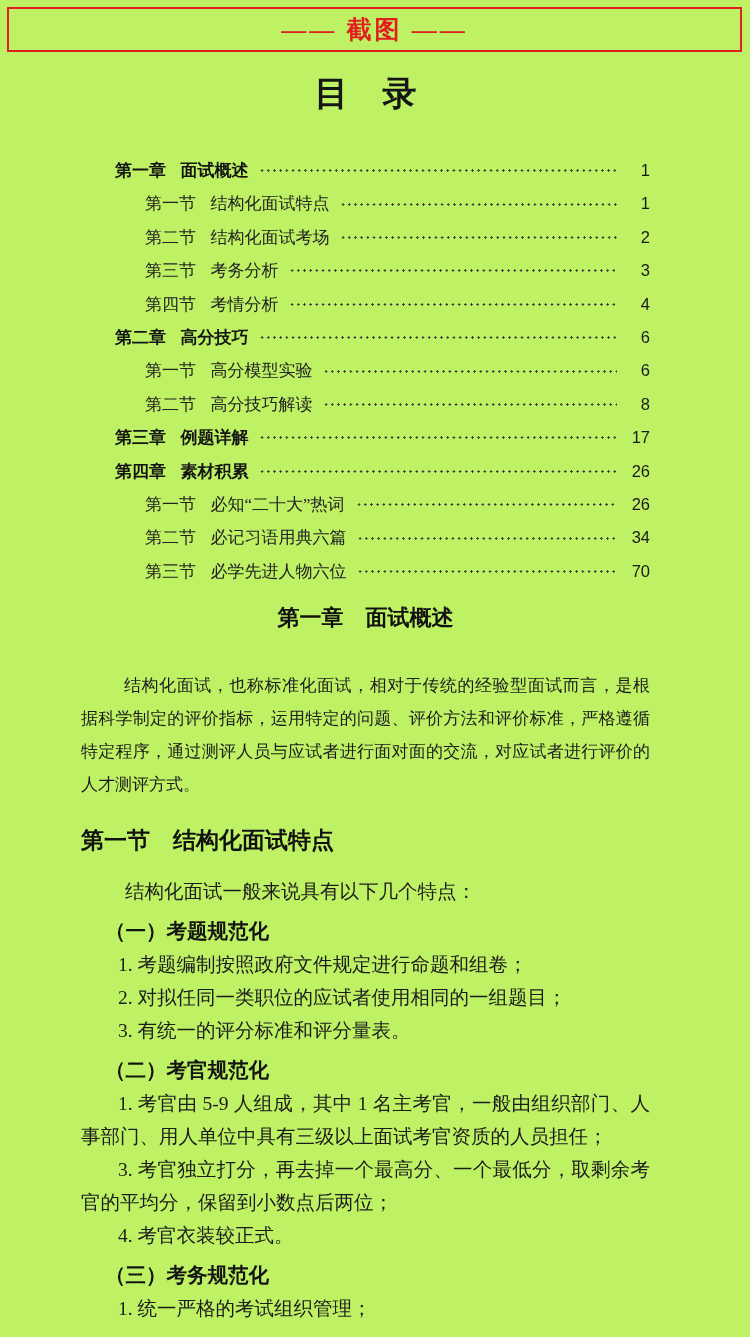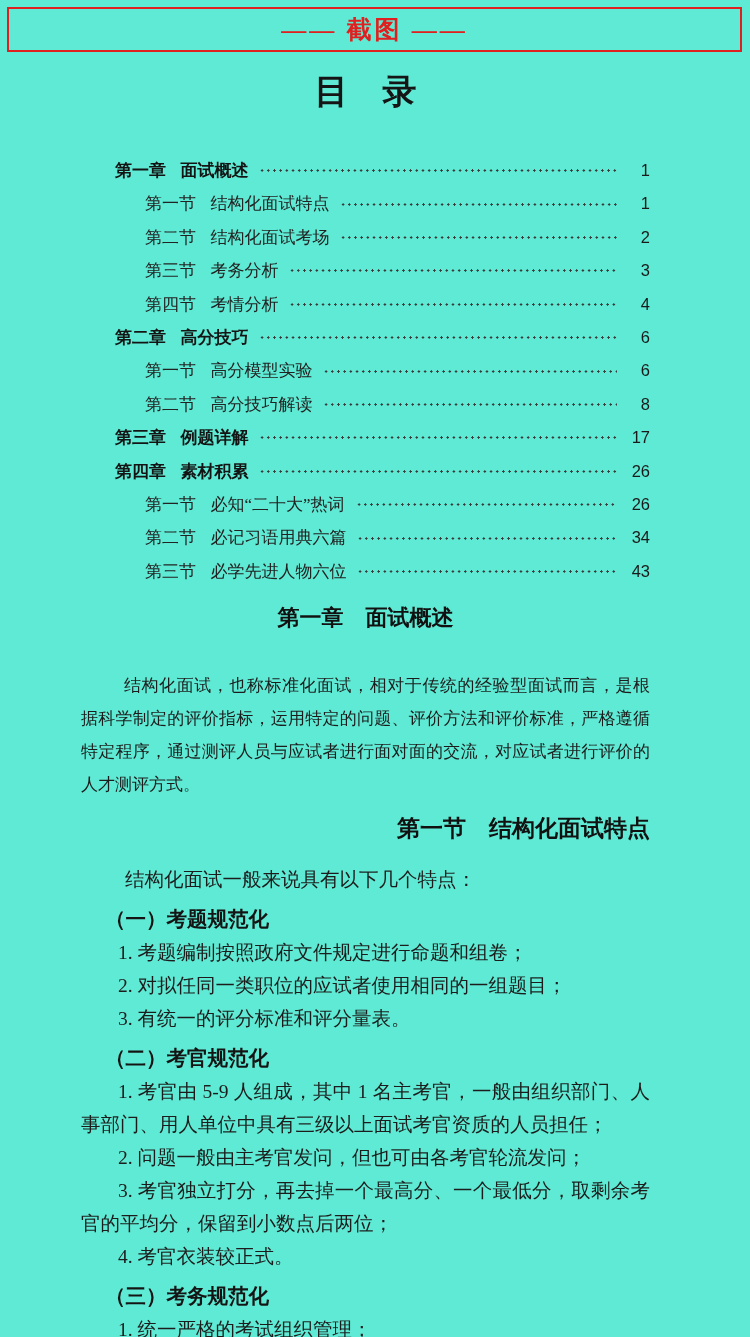--- a/index.html
+++ b/index.html
@@ -2,21 +2,21 @@
 <html style="--accent: #e02020; --ink: #1e1e1e;"><head>
 <meta charset="utf-8">
 <style>
   :root { --accent: #e02020; --ink: #1e1e1e; }
   * { box-sizing: border-box; }
   html, body { margin: 0; padding: 0; background: #ffffff; }
   .page {
     position: relative;
     width: 750px;
     height: 1337px;
-    background: #5eead4;
+    background: #bef264;
     color: var(--ink);
     overflow: hidden;
     font-family: "Liberation Serif", serif;
   }
 
   
   .banner {
     position: absolute;
     left: 7px; top: 7px; right: 8px;
     height: 45px;
@@ -33,21 +33,21 @@
 
   
   .content {
     position: absolute;
     top: 60px; left: 81px; right: 100px;
   }
 
   .doc-title {
     margin: 14px 0 8px 0;
     text-align: center;
-    font-family: Liberation Mono, monospace;
+    font-family: Liberation Serif, serif;
     font-weight: 700;
     font-size: 34px;
     line-height: 40px;
     color: #151515;
   }
 
   
   .toc { margin-top: 40px; }
   .toc-row {
     display: flex;
@@ -101,22 +101,22 @@
   }
   .intro {
     margin: 31px 0 0 0;
     font-size: 17px;
     line-height: 33px;
     text-align: justify;
     text-indent: 43px;
     color: #1c1c1c;
   }
   .section-heading {
-    margin: 10px 0 0 0;
-    text-align: right;
+    margin: 22px 0 0 0;
+    text-align: left;
     font-family: "Liberation Sans", sans-serif;
     font-weight: 700;
     font-size: 23px;
     line-height: 35px;
     color: #111;
   }
   .lead {
     margin: 17px 0 0 0;
     font-size: 19.5px;
     line-height: 33px;
@@ -223,40 +223,39 @@
         <div class="toc-row sub">
           <span class="toc-label">第二节</span>
           <span class="toc-text">必记习语用典六篇</span>
           <span class="leader"></span>
           <span class="toc-page">34</span>
         </div>
         <div class="toc-row sub">
           <span class="toc-label">第三节</span>
           <span class="toc-text">必学先进人物六位</span>
           <span class="leader"></span>
-          <span class="toc-page">43</span>
+          <span class="toc-page">70</span>
         </div>
       </div>
 
     <h2 class="chapter-heading">第一章　面试概述</h2>
 
     <p class="intro">结构化面试，也称标准化面试，相对于传统的经验型面试而言，是根据科学制定的评价指标，运用特定的问题、评价方法和评价标准，严格遵循特定程序，通过测评人员与应试者进行面对面的交流，对应试者进行评价的人才测评方式。</p>
 
     <h2 class="section-heading">第一节　结构化面试特点</h2>
 
     <p class="lead">结构化面试一般来说具有以下几个特点：</p>
 
     <div>
         <h3 class="group-heading">（一）考题规范化</h3>
         <p class="item">1. 考题编制按照政府文件规定进行命题和组卷；</p>
         <p class="item">2. 对拟任同一类职位的应试者使用相同的一组题目；</p>
         <p class="item">3. 有统一的评分标准和评分量表。</p>
         <h3 class="group-heading">（二）考官规范化</h3>
         <p class="item">1. 考官由 5-9 人组成，其中 1 名主考官，一般由组织部门、人事部门、用人单位中具有三级以上面试考官资质的人员担任；</p>
-        <p class="item">2. 问题一般由主考官发问，但也可由各考官轮流发问；</p>
         <p class="item">3. 考官独立打分，再去掉一个最高分、一个最低分，取剩余考官的平均分，保留到小数点后两位；</p>
         <p class="item">4. 考官衣装较正式。</p>
         <h3 class="group-heading">（三）考务规范化</h3>
         <p class="item">1. 统一严格的考试组织管理；</p>
       </div>
 
   </div>
 </div>
 
 </body></html>

